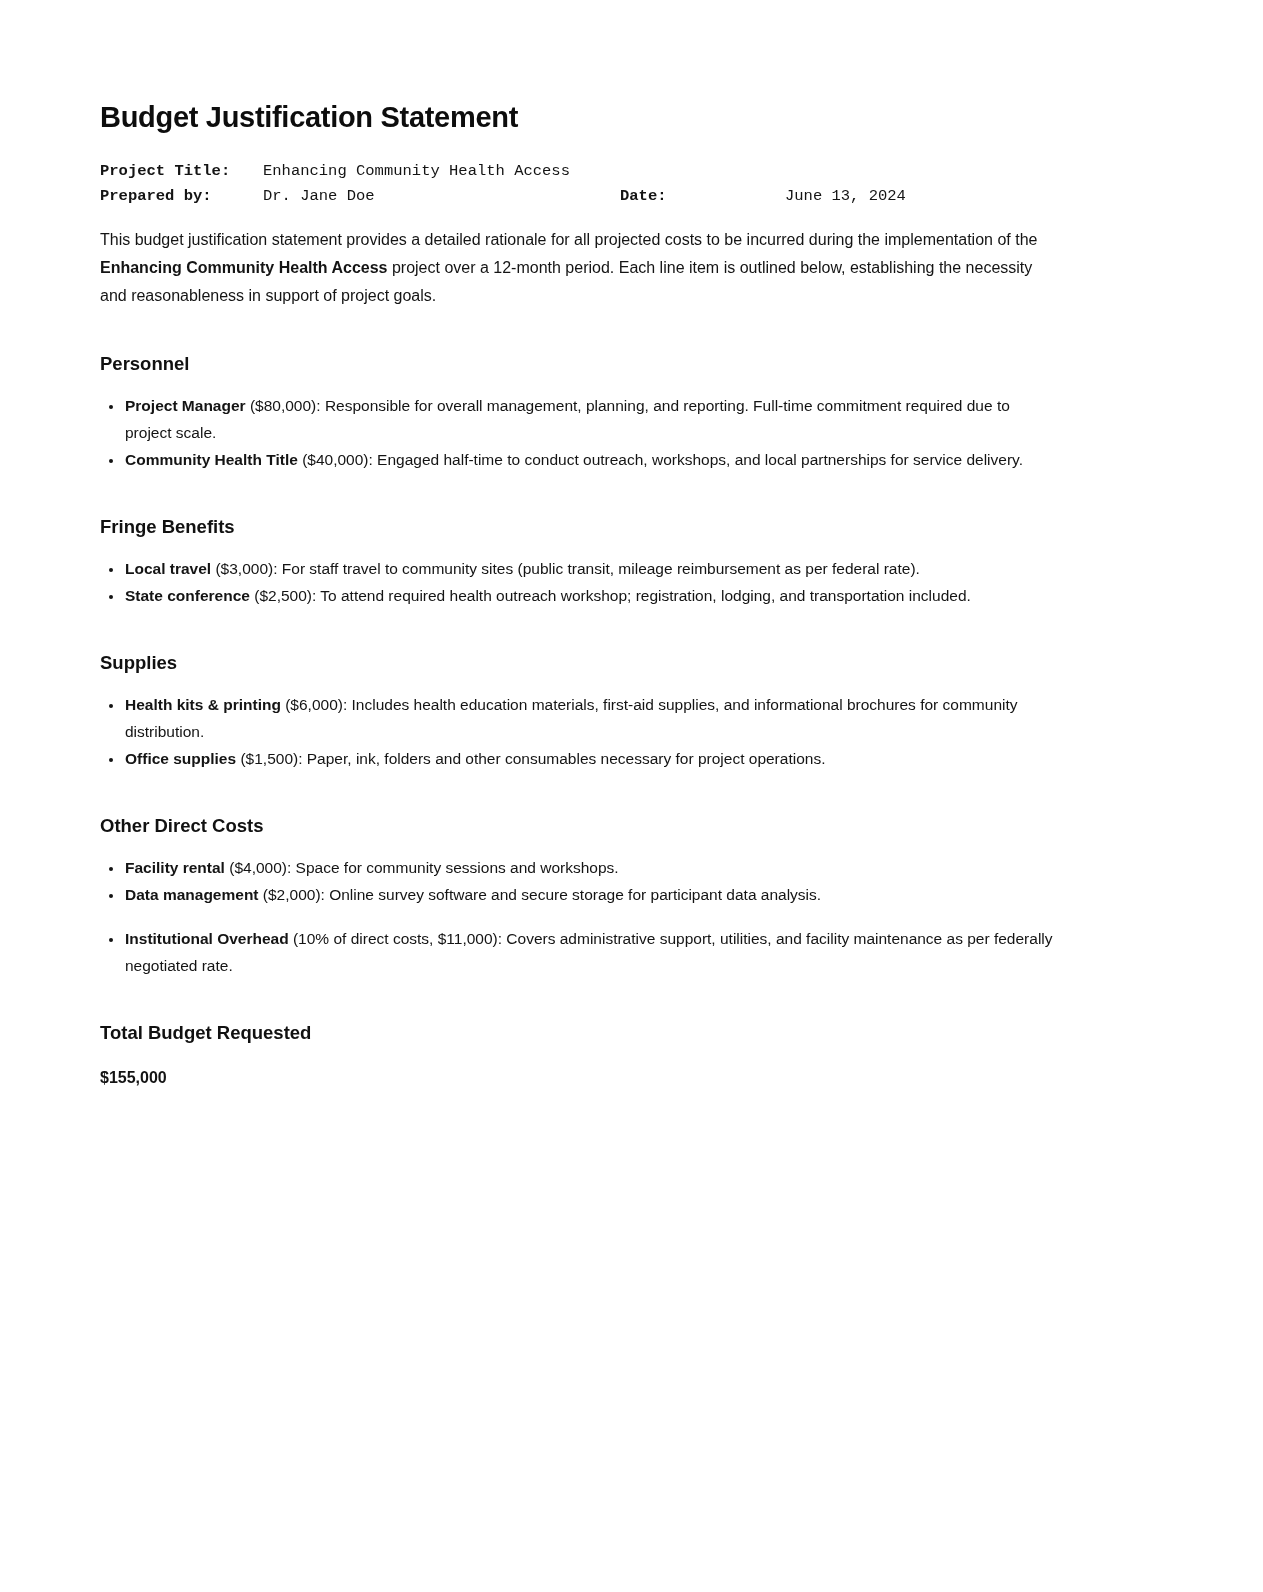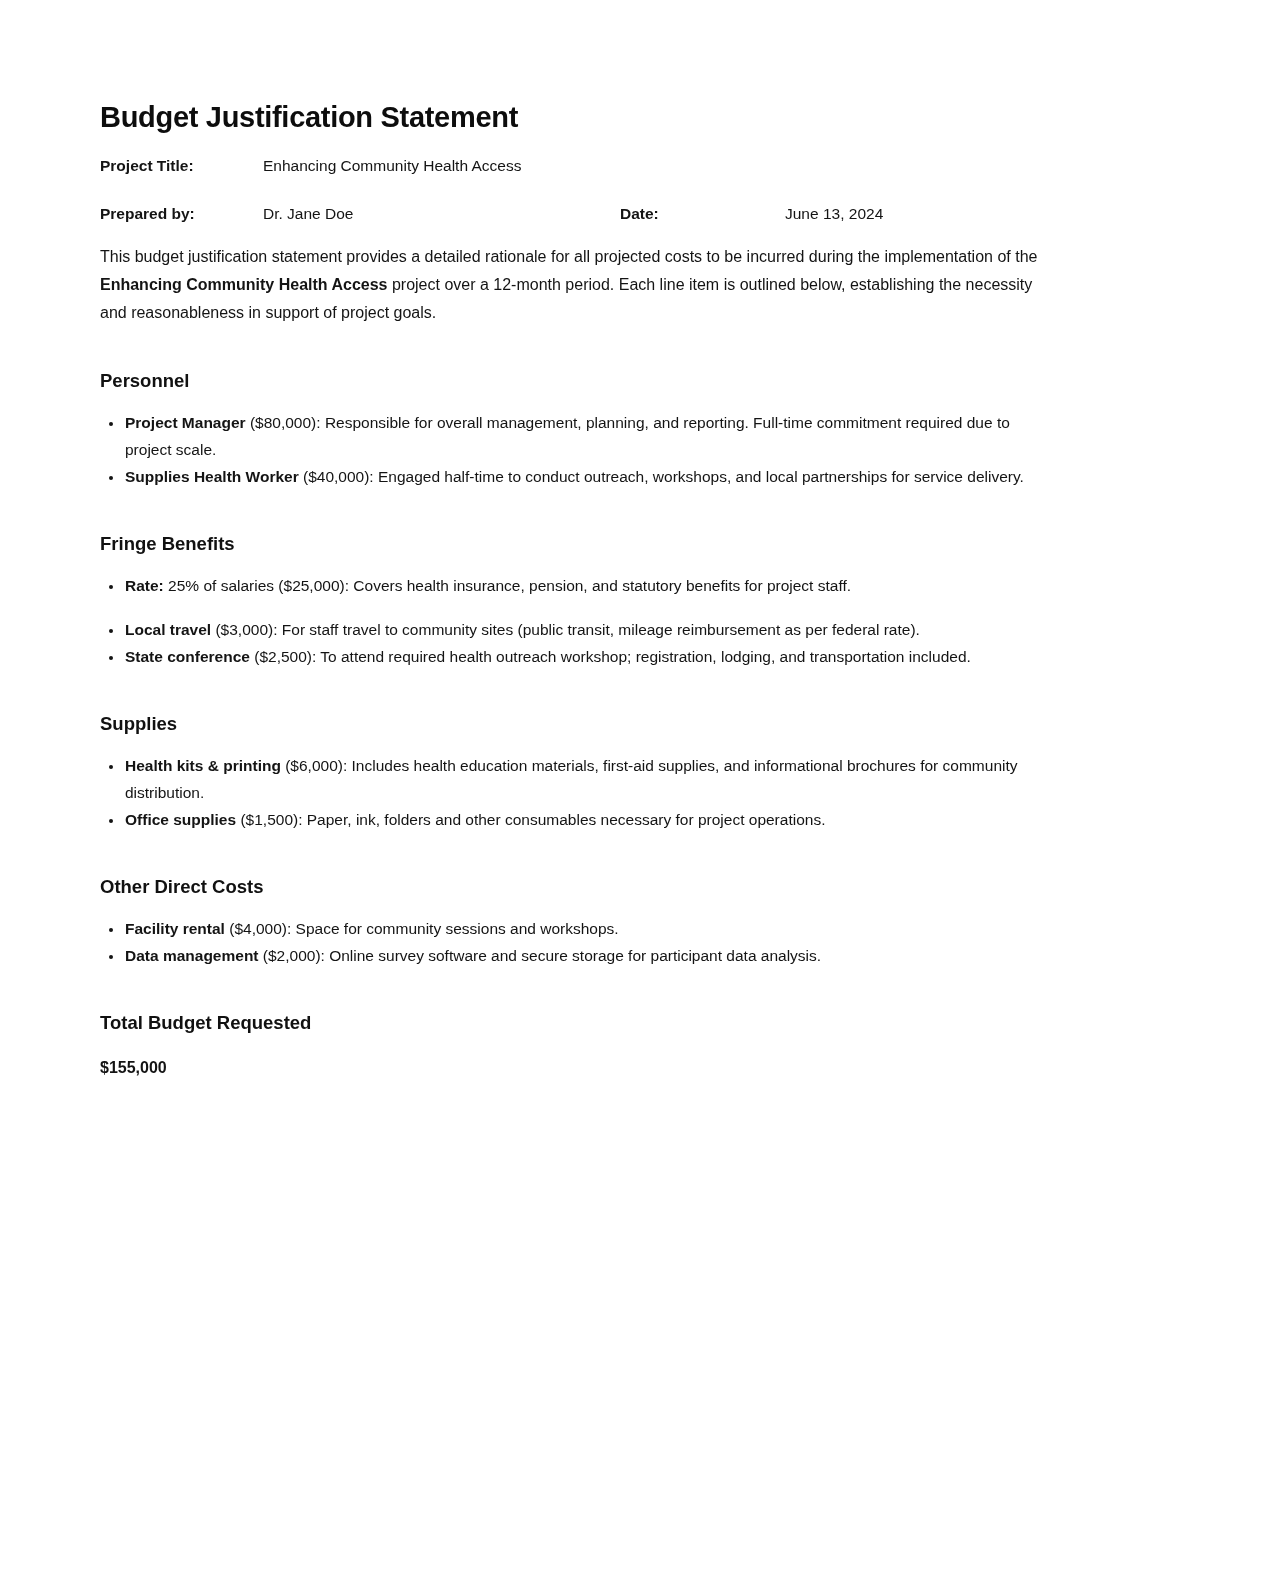--- a/index.html
+++ b/index.html
@@ -23,24 +23,25 @@
     margin: 0;
     font-size: 29px;
     line-height: 34px;
     font-weight: 700;
     letter-spacing: -0.3px;
     color: #0d0d0d;
   }
   .meta {
     display: grid;
     grid-template-columns: 163px 357px 165px 1fr;
-    row-gap: 29px;
-    margin-top: 22px;
+    row-gap: 6px;
+    margin-top: 28px;
     font-size: 15.5px;
     line-height: 19px;
+    font-family: Liberation Mono, monospace;
   }
   .meta .label {
     font-weight: 700;
   }
   .meta .value {
     font-weight: 400;
   }
   #sections h3 {
     margin: 42px 0 0 0;
     font-size: 18.5px;
@@ -87,37 +88,37 @@
     <div class="value">Dr. Jane Doe</div>
     <div class="label">Date:</div>
     <div class="value">June 13, 2024</div>
   </div>
 
   <div id="sections">
       <p><span>This budget justification statement provides a detailed rationale for all projected costs to be incurred during the implementation of the </span><strong>Enhancing Community Health Access</strong><span> project over a 12-month period. Each line item is outlined below, establishing the necessity and reasonableness in support of project goals.</span></p>
       <h3>Personnel</h3>
       <ul>
         <li><strong>Project Manager</strong><span> ($80,000): Responsible for overall management, planning, and reporting. Full-time commitment required due to project scale.</span></li>
-        <li><strong>Supplies Health Worker</strong><span> ($40,000): Engaged half-time to conduct outreach, workshops, and local partnerships for service delivery.</span></li>
+        <li><strong>Community Health Title</strong><span> ($40,000): Engaged half-time to conduct outreach, workshops, and local partnerships for service delivery.</span></li>
       </ul>
       <h3>Fringe Benefits</h3>
-      <ul>
-        <li><strong>Rate:</strong><span> 25% of salaries ($25,000): Covers health insurance, pension, and statutory benefits for project staff.</span></li>
-      </ul>
       <ul>
         <li><strong>Local travel</strong><span> ($3,000): For staff travel to community sites (public transit, mileage reimbursement as per federal rate).</span></li>
         <li><strong>State conference</strong><span> ($2,500): To attend required health outreach workshop; registration, lodging, and transportation included.</span></li>
       </ul>
       <h3>Supplies</h3>
       <ul>
         <li><strong>Health kits &amp; printing</strong><span> ($6,000): Includes health education materials, first-aid supplies, and informational brochures for community distribution.</span></li>
         <li><strong>Office supplies</strong><span> ($1,500): Paper, ink, folders and other consumables necessary for project operations.</span></li>
       </ul>
       <h3>Other Direct Costs</h3>
       <ul>
         <li><strong>Facility rental</strong><span> ($4,000): Space for community sessions and workshops.</span></li>
         <li><strong>Data management</strong><span> ($2,000): Online survey software and secure storage for participant data analysis.</span></li>
       </ul>
+      <ul>
+        <li><strong>Institutional Overhead</strong><span> (10% of direct costs, $11,000): Covers administrative support, utilities, and facility maintenance as per federally negotiated rate.</span></li>
+      </ul>
       <h3>Total Budget Requested</h3>
       <p><strong>$155,000</strong></p>
     </div>
 
 </div>
 
 </body></html>

